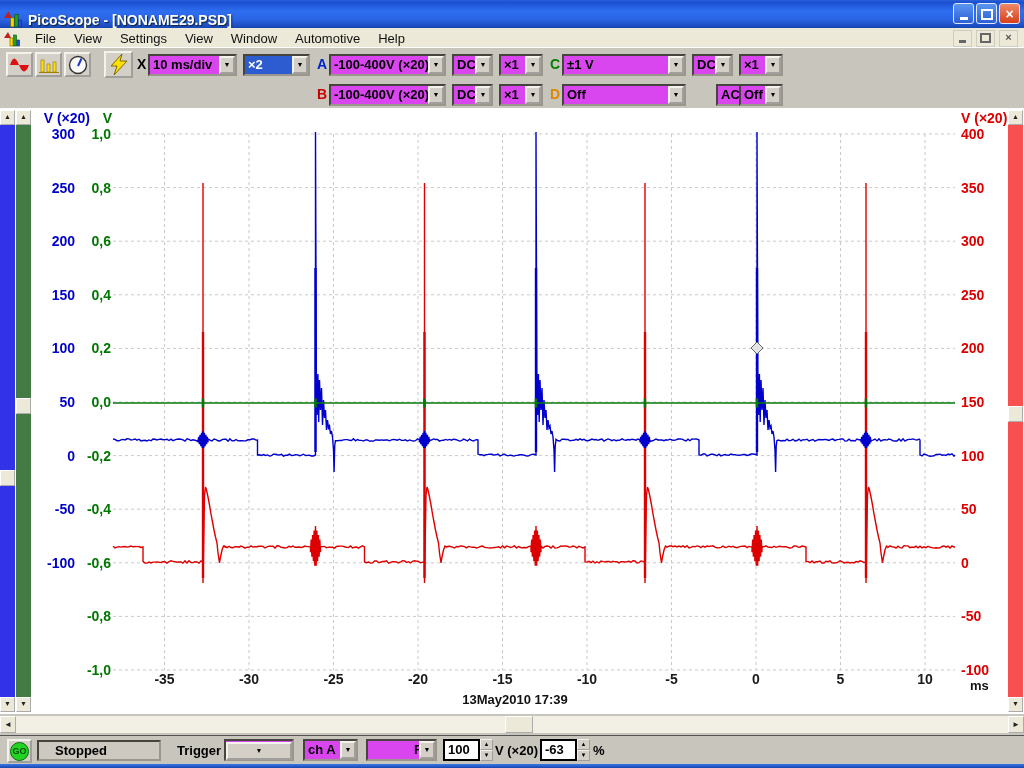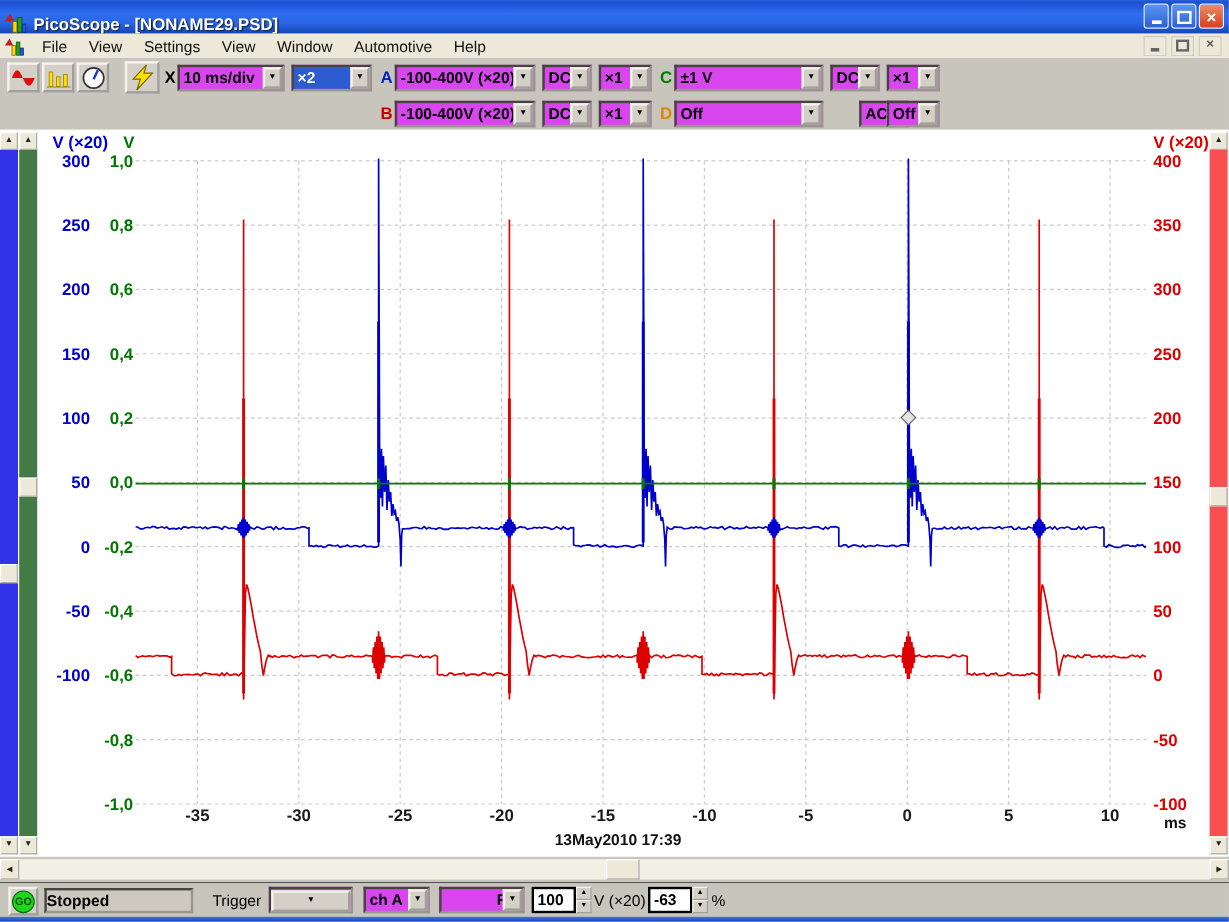--- a/index.html
+++ b/index.html
@@ -65,22 +65,22 @@
 
   
   .statusline{position:absolute;left:0;top:735px;width:1024px;height:1px;background:#555;}
   .statusbar{position:absolute;left:0;top:736px;width:1024px;height:28px;background:#c8c5bd;}
   .gobtn{position:absolute;left:7px;top:3px;width:25px;height:24px;background:#d4d0c8;
     border:2px outset #f4f2ec;box-sizing:border-box;display:flex;align-items:center;justify-content:center;}
   .gobtn .disc{width:17px;height:17px;border-radius:50%;background:#22d422;border:1px solid #0a6a0a;
     color:#0b4d0b;font-weight:bold;font-size:9px;text-align:center;line-height:16px;}
   .stoppanel{position:absolute;left:37px;top:4px;width:124px;height:21px;background:#cdc9c1;
     border:2px inset #9a968c;box-sizing:border-box;font-weight:bold;font-size:13px;
-    color:#000;padding:1px 0;}
-  .slabel{position:absolute;top:7px;font-weight:normal;font-size:13px;color:#000;}
+    color:#000;padding:1px 16px;}
+  .slabel{position:absolute;top:7px;font-weight:bold;font-size:13px;color:#000;}
   .spinbox{position:absolute;top:3px;height:22px;background:#fff;border:2px solid #000;
     box-sizing:border-box;font-weight:bold;font-size:13px;padding:1px 3px;}
   .spinner{position:absolute;top:3px;width:13px;height:22px;}
   .spinner div{position:absolute;left:0;width:13px;height:11px;background:#d4d0c8;
     border:1px outset #f4f2ec;box-sizing:border-box;font-size:6px;text-align:center;line-height:9px;color:#000;}
   .spinner .dn{top:11px;}
 
   .bottomedge{position:absolute;left:0;top:764px;width:1024px;height:4px;
     background:linear-gradient(180deg,#3a77e8,#1747b0);}
 </style>

